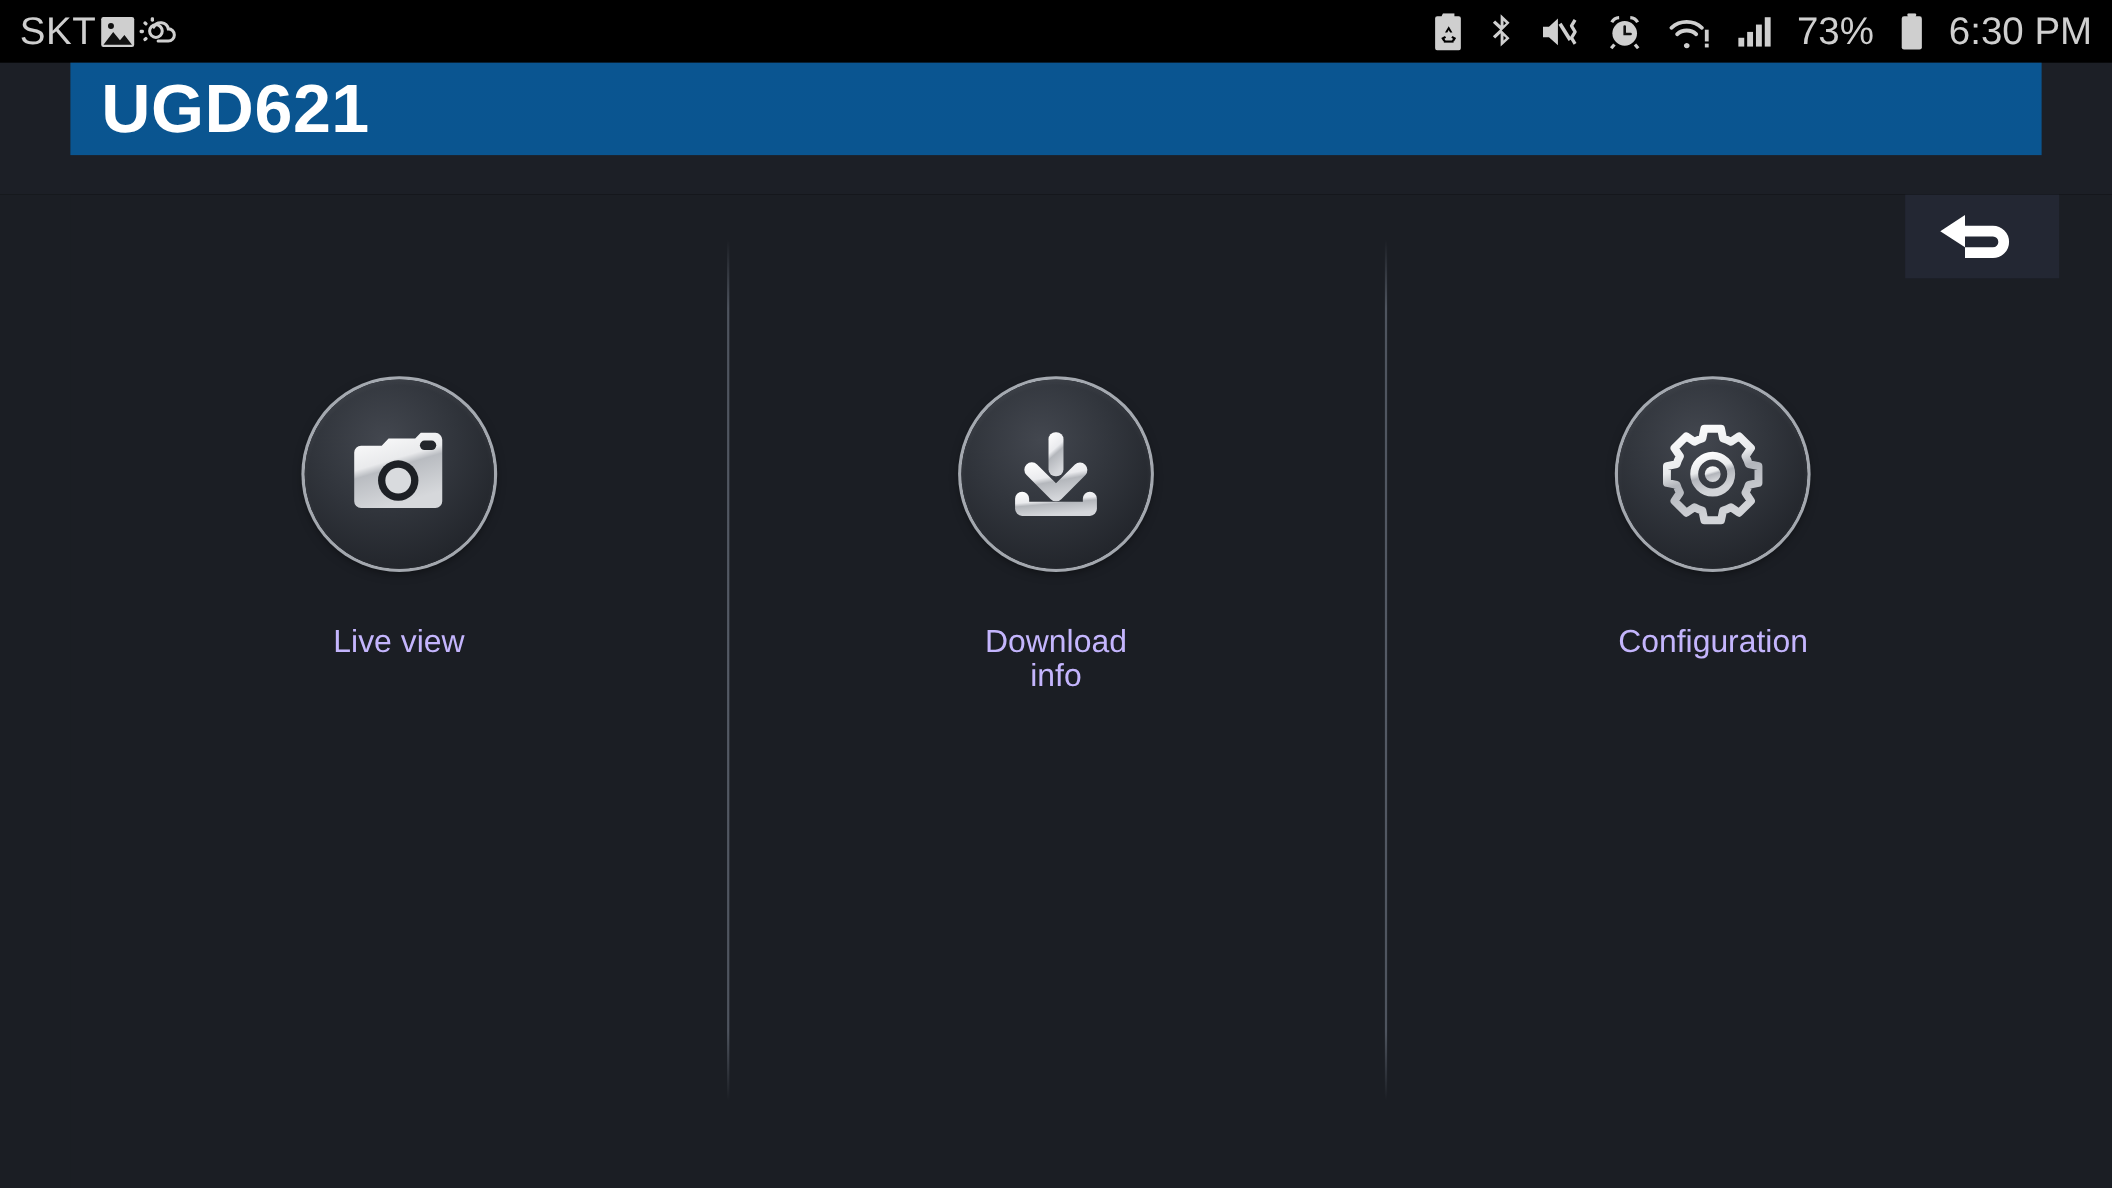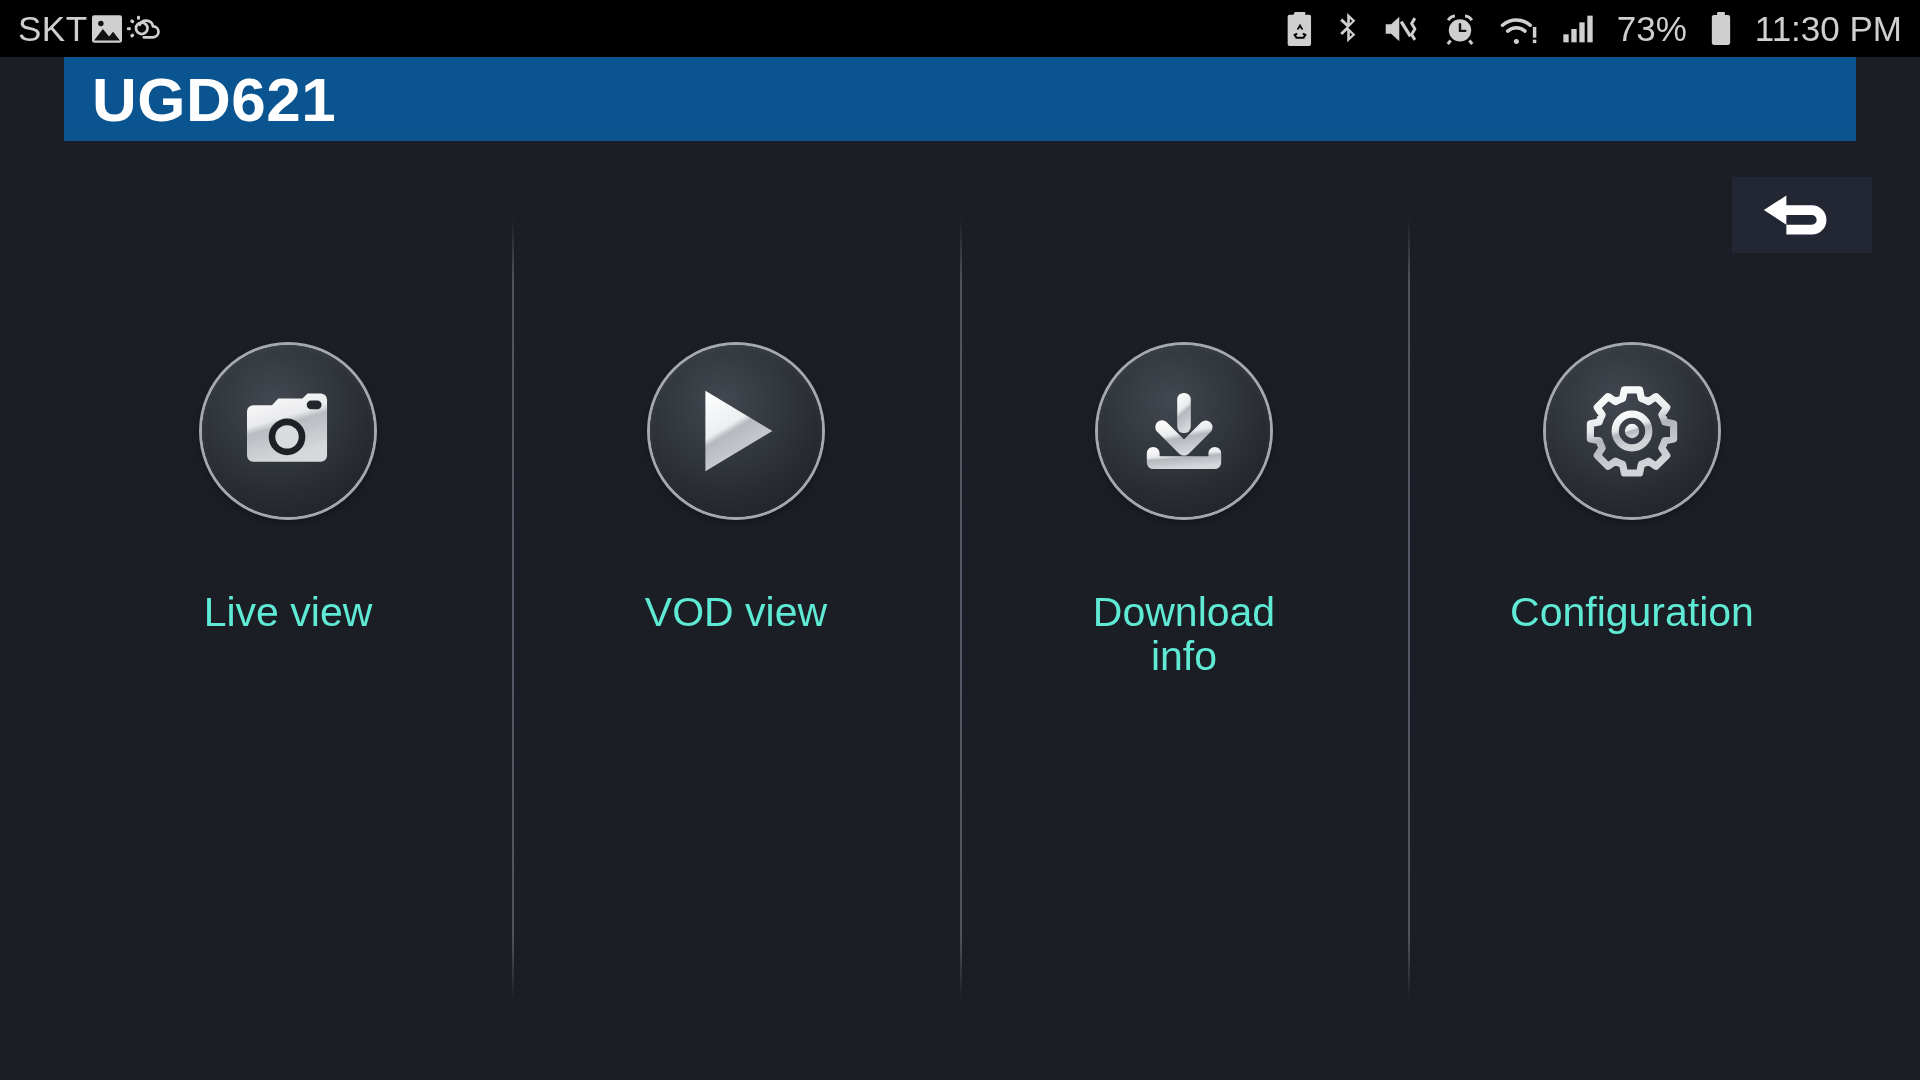--- a/index.html
+++ b/index.html
@@ -138,23 +138,23 @@
       0 0 0 3px rgba(200,205,212,0.80),
       0 3px 10px rgba(0,0,0,0.6),
       inset 0 2px 6px rgba(255,255,255,0.05);
     display: flex;
     align-items: center;
     justify-content: center;
     position: relative;
   }
 
   .tile-label {
-    margin-top: 73px;
-    color: #5eead4;
-    font-size: 41px;
+    margin-top: 52px;
+    color: #c4b5fd;
+    font-size: 29px;
     line-height: 1.08;
     text-align: center;
     max-width: 300px;
     white-space: pre-line;
   }
 
   svg { display: block; }
 </style>
 </head>
 <body>
@@ -245,21 +245,21 @@
 
     <span class="sb-text">73%</span>
 
     <span class="sb-icon">
       <svg width="22" height="34" viewBox="0 0 16 26">
         <rect x="5" y="0" width="6" height="2.6" rx="0.8" fill="#cfcfcf"></rect>
         <rect x="1" y="2.2" width="14" height="23" rx="1.6" fill="#cfcfcf"></rect>
       </svg>
     </span>
 
-    <span class="sb-text">11:30 PM</span>
+    <span class="sb-text">6:30 PM</span>
   </div>
 </div>
 
 <div class="appbar-wrap">
   <div class="appbar">
     <span class="app-title">UGD621</span>
   </div>
 </div>
 
 <div class="content">
@@ -288,37 +288,20 @@
           </defs>
           <path d="M3 11 a3.2 3.2 0 0 1 3.2 -3.2 h9.6 l3.2 -3.4 h12.4 l2.6 -2.6 h6.8 a3.2 3.2 0 0 1 3.2 3.2 v28.6 a3.2 3.2 0 0 1 -3.2 3.2 h-34.6 a3.2 3.2 0 0 1 -3.2 -3.2 z" fill="url(#camGrad)"></path>
           <rect x="33.6" y="5.4" width="7.6" height="4.4" rx="2.2" fill="#23262b"></rect>
           <circle cx="23.5" cy="24" r="9.4" fill="#1d2025"></circle>
           <circle cx="23.5" cy="24" r="6.0" fill="#d9dbde"></circle>
         </svg>
       </div>
       <div class="tile-label">Live view</div>
     </div>
 
-    <div class="tile">
-      <div class="divider"></div>
-      <div class="icon-circle">
-        <svg width="86" height="88" viewBox="0 0 44 46">
-          <defs>
-            <linearGradient id="playGrad" x1="0" y1="0" x2="0.5" y2="1">
-              <stop offset="0%" stop-color="#ffffff"></stop>
-              <stop offset="48%" stop-color="#eceef0"></stop>
-              <stop offset="56%" stop-color="#b6b9be"></stop>
-              <stop offset="100%" stop-color="#d3d5d9"></stop>
-            </linearGradient>
-          </defs>
-          <path d="M6 2 L41 23 L6 44 Z" fill="url(#playGrad)"></path>
-        </svg>
-      </div>
-      <div class="tile-label">VOD view</div>
-    </div>
 
     <div class="tile">
       <div class="divider"></div>
       <div class="icon-circle">
         <svg width="88" height="88" viewBox="0 0 44 44">
           <defs>
             <linearGradient id="dlGrad" x1="0" y1="0" x2="0.3" y2="1">
               <stop offset="0%" stop-color="#ffffff"></stop>
               <stop offset="45%" stop-color="#eaebee"></stop>
               <stop offset="58%" stop-color="#b4b7bc"></stop>

